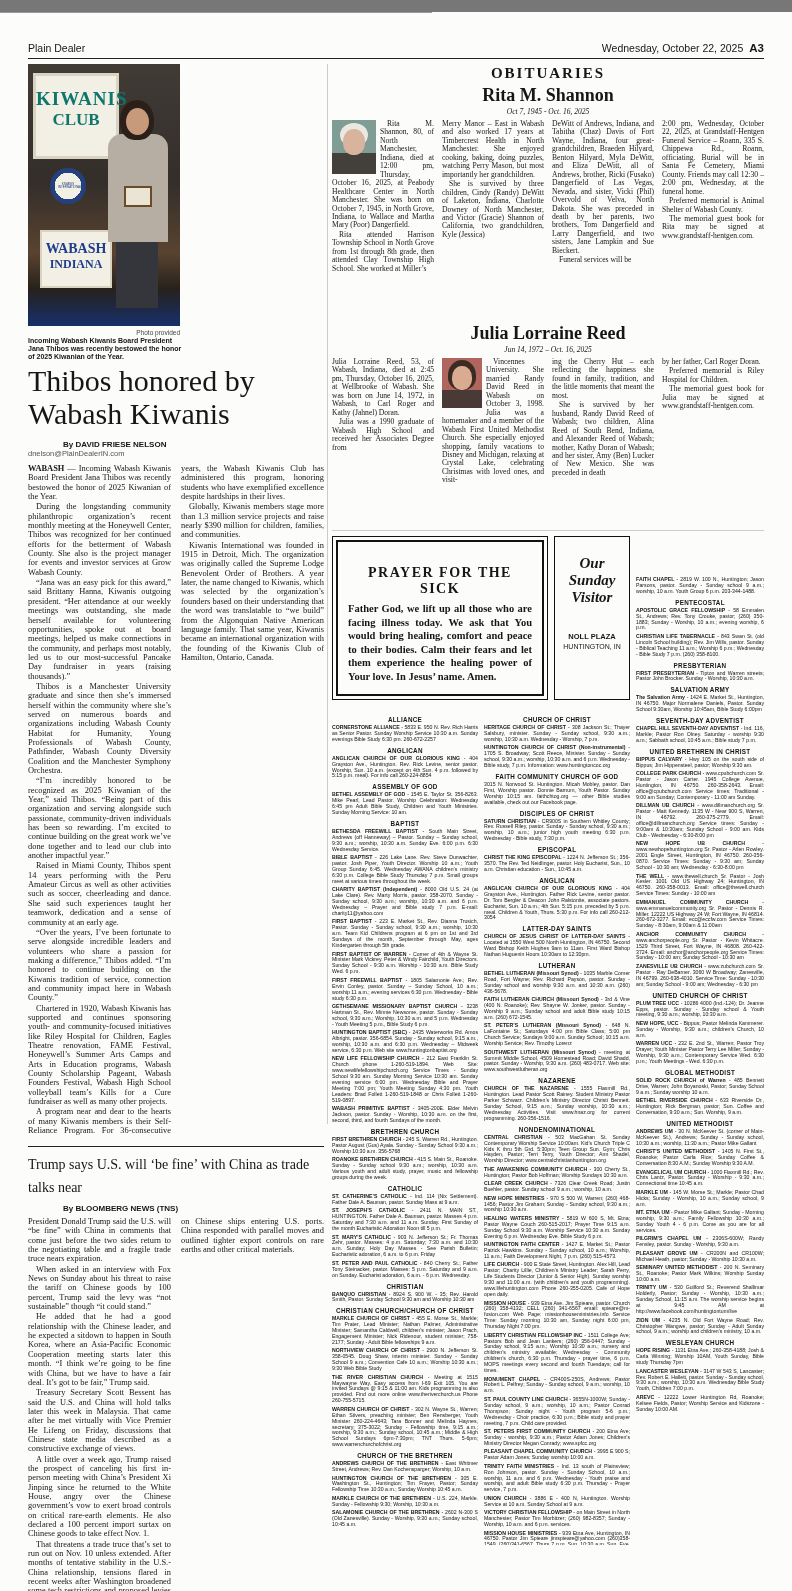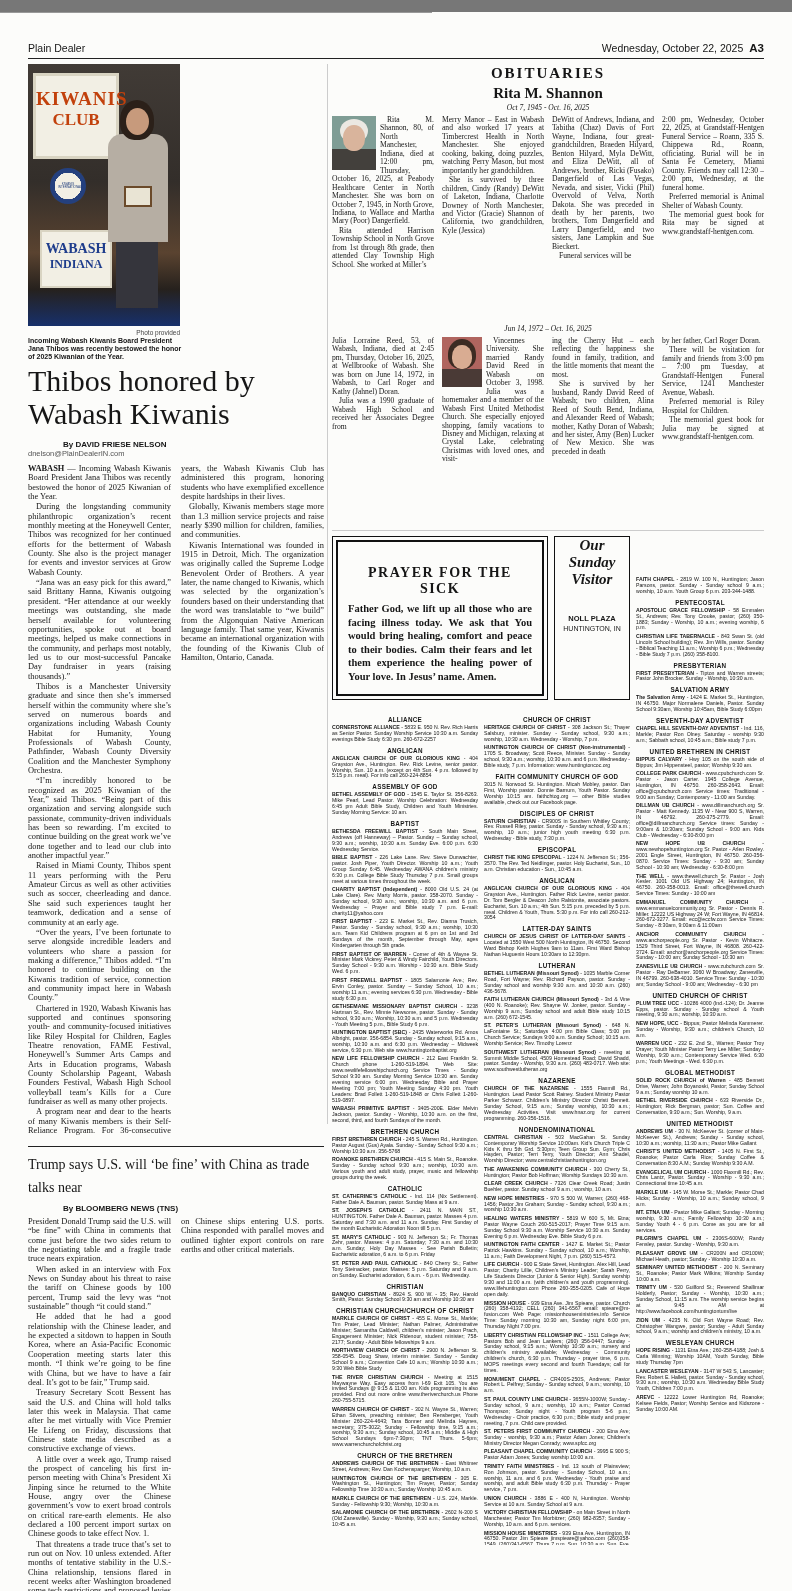--- a/index.html
+++ b/index.html
@@ -16,21 +16,21 @@
   
   .hdr { position:absolute; left:28px; right:28px; top:30px; display:flex; justify-content:space-between;
          font-family:"Liberation Sans", sans-serif; font-size:10.5px; }
   .hdr .pagenum { font-weight:bold; margin-left:6px; font-size:11.5px; }
   .hdr-rule { left:28px; right:28px; top:46px; }
 
   
   .kiwanis-photo { position:absolute; left:28px; top:52px; width:152px; height:262px; overflow:hidden;
     background:linear-gradient(180deg,#413b36 0%,#332e2a 45%,#5a4330 72%,#26211d 86%,#17306b 100%); }
   .kp-sign1 { position:absolute; left:5px; top:9px; width:86px; height:86px; background:#f2efe4;
-    border:3px solid #d9d4c2; color:#c2410c; text-align:center; font-weight:bold; }
+    border:3px solid #d9d4c2; color:#0f766e; text-align:center; font-weight:bold; }
   .kp-sign1 .s1 { font-size:19px; margin-top:12px; letter-spacing:1px; }
   .kp-sign1 .s2 { font-size:17px; }
   .kp-logo { position:absolute; left:22px; top:104px; width:36px; height:36px; border-radius:50%;
     background:radial-gradient(circle,#f2efe4 0 52%, #24407e 53% 72%, #f2efe4 73% 100%);
     display:flex; align-items:center; justify-content:center; }
   .kp-logo-txt { font-size:3px; color:#24407e; text-align:center; width:20px; line-height:3.4px; font-family:"Liberation Sans",sans-serif; }
   .kp-sign2 { position:absolute; left:12px; top:166px; width:72px; height:58px; background:#f2efe4;
     border:2px solid #d9d4c2; color:#1f3d8c; text-align:center; font-weight:bold; }
   .kp-sign2 .s1 { font-size:14px; margin-top:9px; }
   .kp-sign2 .s2 { font-size:12px; }
@@ -60,21 +60,21 @@
   
   .trump-rule { left:28px; width:296px; top:1134px; }
   .headline2 { position:absolute; left:28px; top:1142px; width:296px; font-weight:400; font-size:14px; line-height:22.5px; }
   .trump-byline { top:1192px; }
   .trump-body { left:28px; top:1205px; width:296px; height:380px; }
 
   
   .obit-title { position:absolute; left:332px; top:53px; width:432px; text-align:center;
     font-weight:bold; font-size:15px; letter-spacing:2px; }
   .obit { position:absolute; left:332px; width:432px; }
-  .obit-name { text-align:center; font-weight:bold; font-size:15px; }
+  .obit-name { text-align:center; font-weight:bold; font-size:18px; }
   .obit-dates { text-align:center; font-style:italic; font-size:7.5px; margin-top:1px; }
   .obit-cols { display:flex; gap:8px; margin-top:4px; overflow:hidden; }
   .obit-col { width:102px; text-align:justify; font-size:7.6px; line-height:8.45px; overflow:hidden; }
   .obit-col p { text-indent:7px; margin-bottom:1px; }
   .obit-col p:first-child { text-indent:0; }
   .obit-rule { left:332px; width:432px; top:306px; border-top:1px solid #999; }
 
   .portrait { float:left; width:44px; height:54px; margin:0 4px 2px 0; position:relative; overflow:hidden; }
   .portrait.rita { background:linear-gradient(180deg,#7f9d95 0 62%,#43403c 62% 100%); }
   .portrait.rita::before { content:""; position:absolute; left:8px; top:3px; width:28px; height:24px; background:#ebe8e2; border-radius:50%; }
@@ -83,21 +83,21 @@
   .portrait.julia::before { content:""; position:absolute; left:6px; top:2px; width:28px; height:30px; background:#3c2b22; border-radius:50% 50% 42% 42%; }
   .portrait.julia::after  { content:""; position:absolute; left:10px; top:8px; width:20px; height:24px; background:#d9ac92; border-radius:48% 48% 45% 45%; }
 
   
   .prayer-ad { position:absolute; left:332px; top:524px; width:216px; height:164px;
     border:1px solid #111; padding:3px; }
   .prayer-inner { border:2px solid #111; height:100%; padding:23px 10px; overflow:hidden; }
   .prayer-title { text-align:center; font-weight:bold; font-size:14px; letter-spacing:1.5px; margin-bottom:5px; }
   .prayer-body { font-weight:bold; font-size:10.5px; line-height:13.5px; text-align:justify; }
   .visitor-ad { position:absolute; left:554px; top:524px; width:76px; height:164px;
-    border:1px solid #111; text-align:center; overflow:hidden; }
+    border:1px solid #111; text-align:center; padding-top:18px; overflow:hidden; }
   .visitor-ad .v-big { font-style:italic; font-weight:bold; font-size:15px; line-height:17px; }
   .visitor-ad .v-name { font-family:"Liberation Sans",sans-serif; font-weight:bold; font-size:7.5px; margin-top:26px; }
   .visitor-ad .v-city { font-family:"Liberation Sans",sans-serif; font-size:7px; margin-top:2px; }
 
   
   .dir-sep { left:332px; width:432px; top:518px; border-top:1px solid #ccc; }
   .dir-col { position:absolute; overflow:hidden; font-family:"Liberation Sans",sans-serif; }
   .dir-h { font-weight:bold; font-size:6.3px; text-align:center; letter-spacing:.3px; margin:4px 0 2px; }
   .dir-e { font-size:5.2px; line-height:5.9px; text-align:justify; margin-bottom:2.6px; }
   .dir-e b { font-weight:bold; }
@@ -139,21 +139,21 @@
 
   <h1 class="headline">Thibos honored by Wabash Kiwanis</h1>
   <div class="byline kiwanis-byline">By DAVID FRIESE NELSON</div>
   <div class="byline-email">dnelson@PlainDealerIN.com</div>
   <div class="body-cols kiwanis-body">
       <p><b>WABASH</b> — Incoming Wabash Kiwanis Board President Jana Thibos was recently bestowed the honor of 2025 Kiwanian of the Year.</p>
       <p>During the longstanding community philanthropic organization’s recent monthly meeting at the Honeywell Center, Thibos was recognized for her continued efforts for the betterment of Wabash County. She also is the project manager for events and investor services at Grow Wabash County.</p>
       <p>“Jana was an easy pick for this award,” said Brittany Hanna, Kiwanis outgoing president. “Her attendance at our weekly meetings was outstanding, she made herself available for volunteering opportunities, spoke out at board meetings, helped us make connections in the community, and perhaps most notably, led us to our most-successful Pancake Day fundraiser in years (raising thousands).”</p>
       <p>Thibos is a Manchester University graduate and since then she’s immersed herself within the community where she’s served on numerous boards and organizations including Wabash County Habitat for Humanity, Young Professionals of Wabash County, Pathfinder, Wabash County Diversity Coalition and the Manchester Symphony Orchestra.</p>
       <p>“I’m incredibly honored to be recognized as 2025 Kiwanian of the Year,” said Thibos. “Being part of this organization and serving alongside such passionate, community-driven individuals has been so rewarding. I’m excited to continue building on the great work we’ve done together and to lead our club into another impactful year.”</p>
-      <p>Raised in Miami County, Thibos spent 11 years performing with the Peru Amateur Circus as well as other activities such as soccer, cheerleading and dance. She said such experiences taught her teamwork, dedication and a sense of community at an early age.</p>
+      <p>Raised in Miami County, Thibos spent 14 years performing with the Peru Amateur Circus as well as other activities such as soccer, cheerleading and dance. She said such experiences taught her teamwork, dedication and a sense of community at an early age.</p>
       <p>“Over the years, I’ve been fortunate to serve alongside incredible leaders and volunteers who share a passion for making a difference,” Thibos added. “I’m honored to continue building on the Kiwanis tradition of service, connection and community impact here in Wabash County.”</p>
       <p>Chartered in 1920, Wabash Kiwanis has supported and continues sponsoring youth- and community-focused initiatives like Riley Hospital for Children, Eagles Theatre renovation, FAME Festival, Honeywell’s Summer Arts Camps and Arts in Education programs, Wabash County Scholarship Pageant, Wabash Founders Festival, Wabash High School volleyball team’s Kills for a Cure fundraiser as well as many other projects.</p>
       <p>A program near and dear to the hearts of many Kiwanis members is their Self-Reliance Program. For 36-consecutive years, the Wabash Kiwanis Club has administered this program, honoring students who have exemplified excellence despite hardships in their lives.</p>
       <p>Globally, Kiwanis members stage more than 1.3 million service projects and raise nearly $390 million for children, families, and communities.</p>
       <p>Kiwanis International was founded in 1915 in Detroit, Mich. The organization was originally called the Supreme Lodge Benevolent Order of Brothers. A year later, the name changed to Kiwanis, which was selected by the organization’s founders based on their understanding that the word was translatable to “we build” from the Algonquian Native American language family. That same year, Kiwanis became an international organization with the founding of the Kiwanis Club of Hamilton, Ontario, Canada.</p>
     </div>
 
   <div class="rule trump-rule"></div>
   <h2 class="headline2">Trump says U.S. will ‘be fine’ with China as trade talks near</h2>
   <div class="byline trump-byline">By BLOOMBERG NEWS (TNS)</div>
@@ -186,37 +186,37 @@
         </div>
         <div class="obit-col">
           <p>2:00 pm, Wednesday, October 22, 2025, at Grandstaff-Hentgen Funeral Service – Roann, 335 S. Chippewa Rd., Roann, officiating. Burial will be in Santa Fe Cemetery, Miami County. Friends may call 12:30 – 2:00 pm, Wednesday, at the funeral home.</p>
           <p>Preferred memorial is Animal Shelter of Wabash County.</p>
           <p>The memorial guest book for Rita may be signed at www.grandstaff-hentgen.com.</p>
         </div>
       </div>
   </div>
   <div class="obit-rule"></div>
   <div class="obit" style="top:311px;">
+    <div class="obit-name">Julia Lorraine Reed</div>
     <div class="obit-dates">Jun 14, 1972 – Oct. 16, 2025</div>
     <div class="obit-cols" style="height:172px;">
         <div class="obit-col">
           <p>Julia Lorraine Reed, 53, of Wabash, Indiana, died at 2:45 pm, Thursday, October 16, 2025, at Wellbrooke of Wabash. She was born on June 14, 1972, in Wabash, to Carl Roger and Kathy (Jahnel) Doran.</p>
           <p>Julia was a 1990 graduate of Wabash High School and received her Associates Degree from</p>
         </div>
         <div class="obit-col">
           <div class="portrait julia"></div>
           <p>Vincennes University. She married Randy David Reed in Wabash on October 3, 1998. Julia was a homemaker and a member of the Wabash First United Methodist Church. She especially enjoyed shopping, family vacations to Disney and Michigan, relaxing at Crystal Lake, celebrating Christmas with loved ones, and visit-</p>
         </div>
         <div class="obit-col">
           <p>ing the Cherry Hut – each reflecting the happiness she found in family, tradition, and the little moments that meant the most.</p>
           <p>She is survived by her husband, Randy David Reed of Wabash; two children, Alina Reed of South Bend, Indiana, and Alexander Reed of Wabash; mother, Kathy Doran of Wabash; and her sister, Amy (Ben) Lucker of New Mexico. She was preceded in death</p>
         </div>
         <div class="obit-col">
           <p>by her father, Carl Roger Doran.</p>
-          <p>There will be visitation for family and friends from 3:00 pm – 7:00 pm Tuesday, at Grandstaff-Hentgen Funeral Service, 1241 Manchester Avenue, Wabash.</p>
           <p>Preferred memorial is Riley Hospital for Children.</p>
           <p>The memorial guest book for Julia may be signed at www.grandstaff-hentgen.com.</p>
         </div>
       </div>
   </div>
 
   <div class="lightrule dir-sep"></div>
   <div class="prayer-ad">
     <div class="prayer-inner">
       <div class="prayer-title">PRAYER FOR THE SICK</div>

